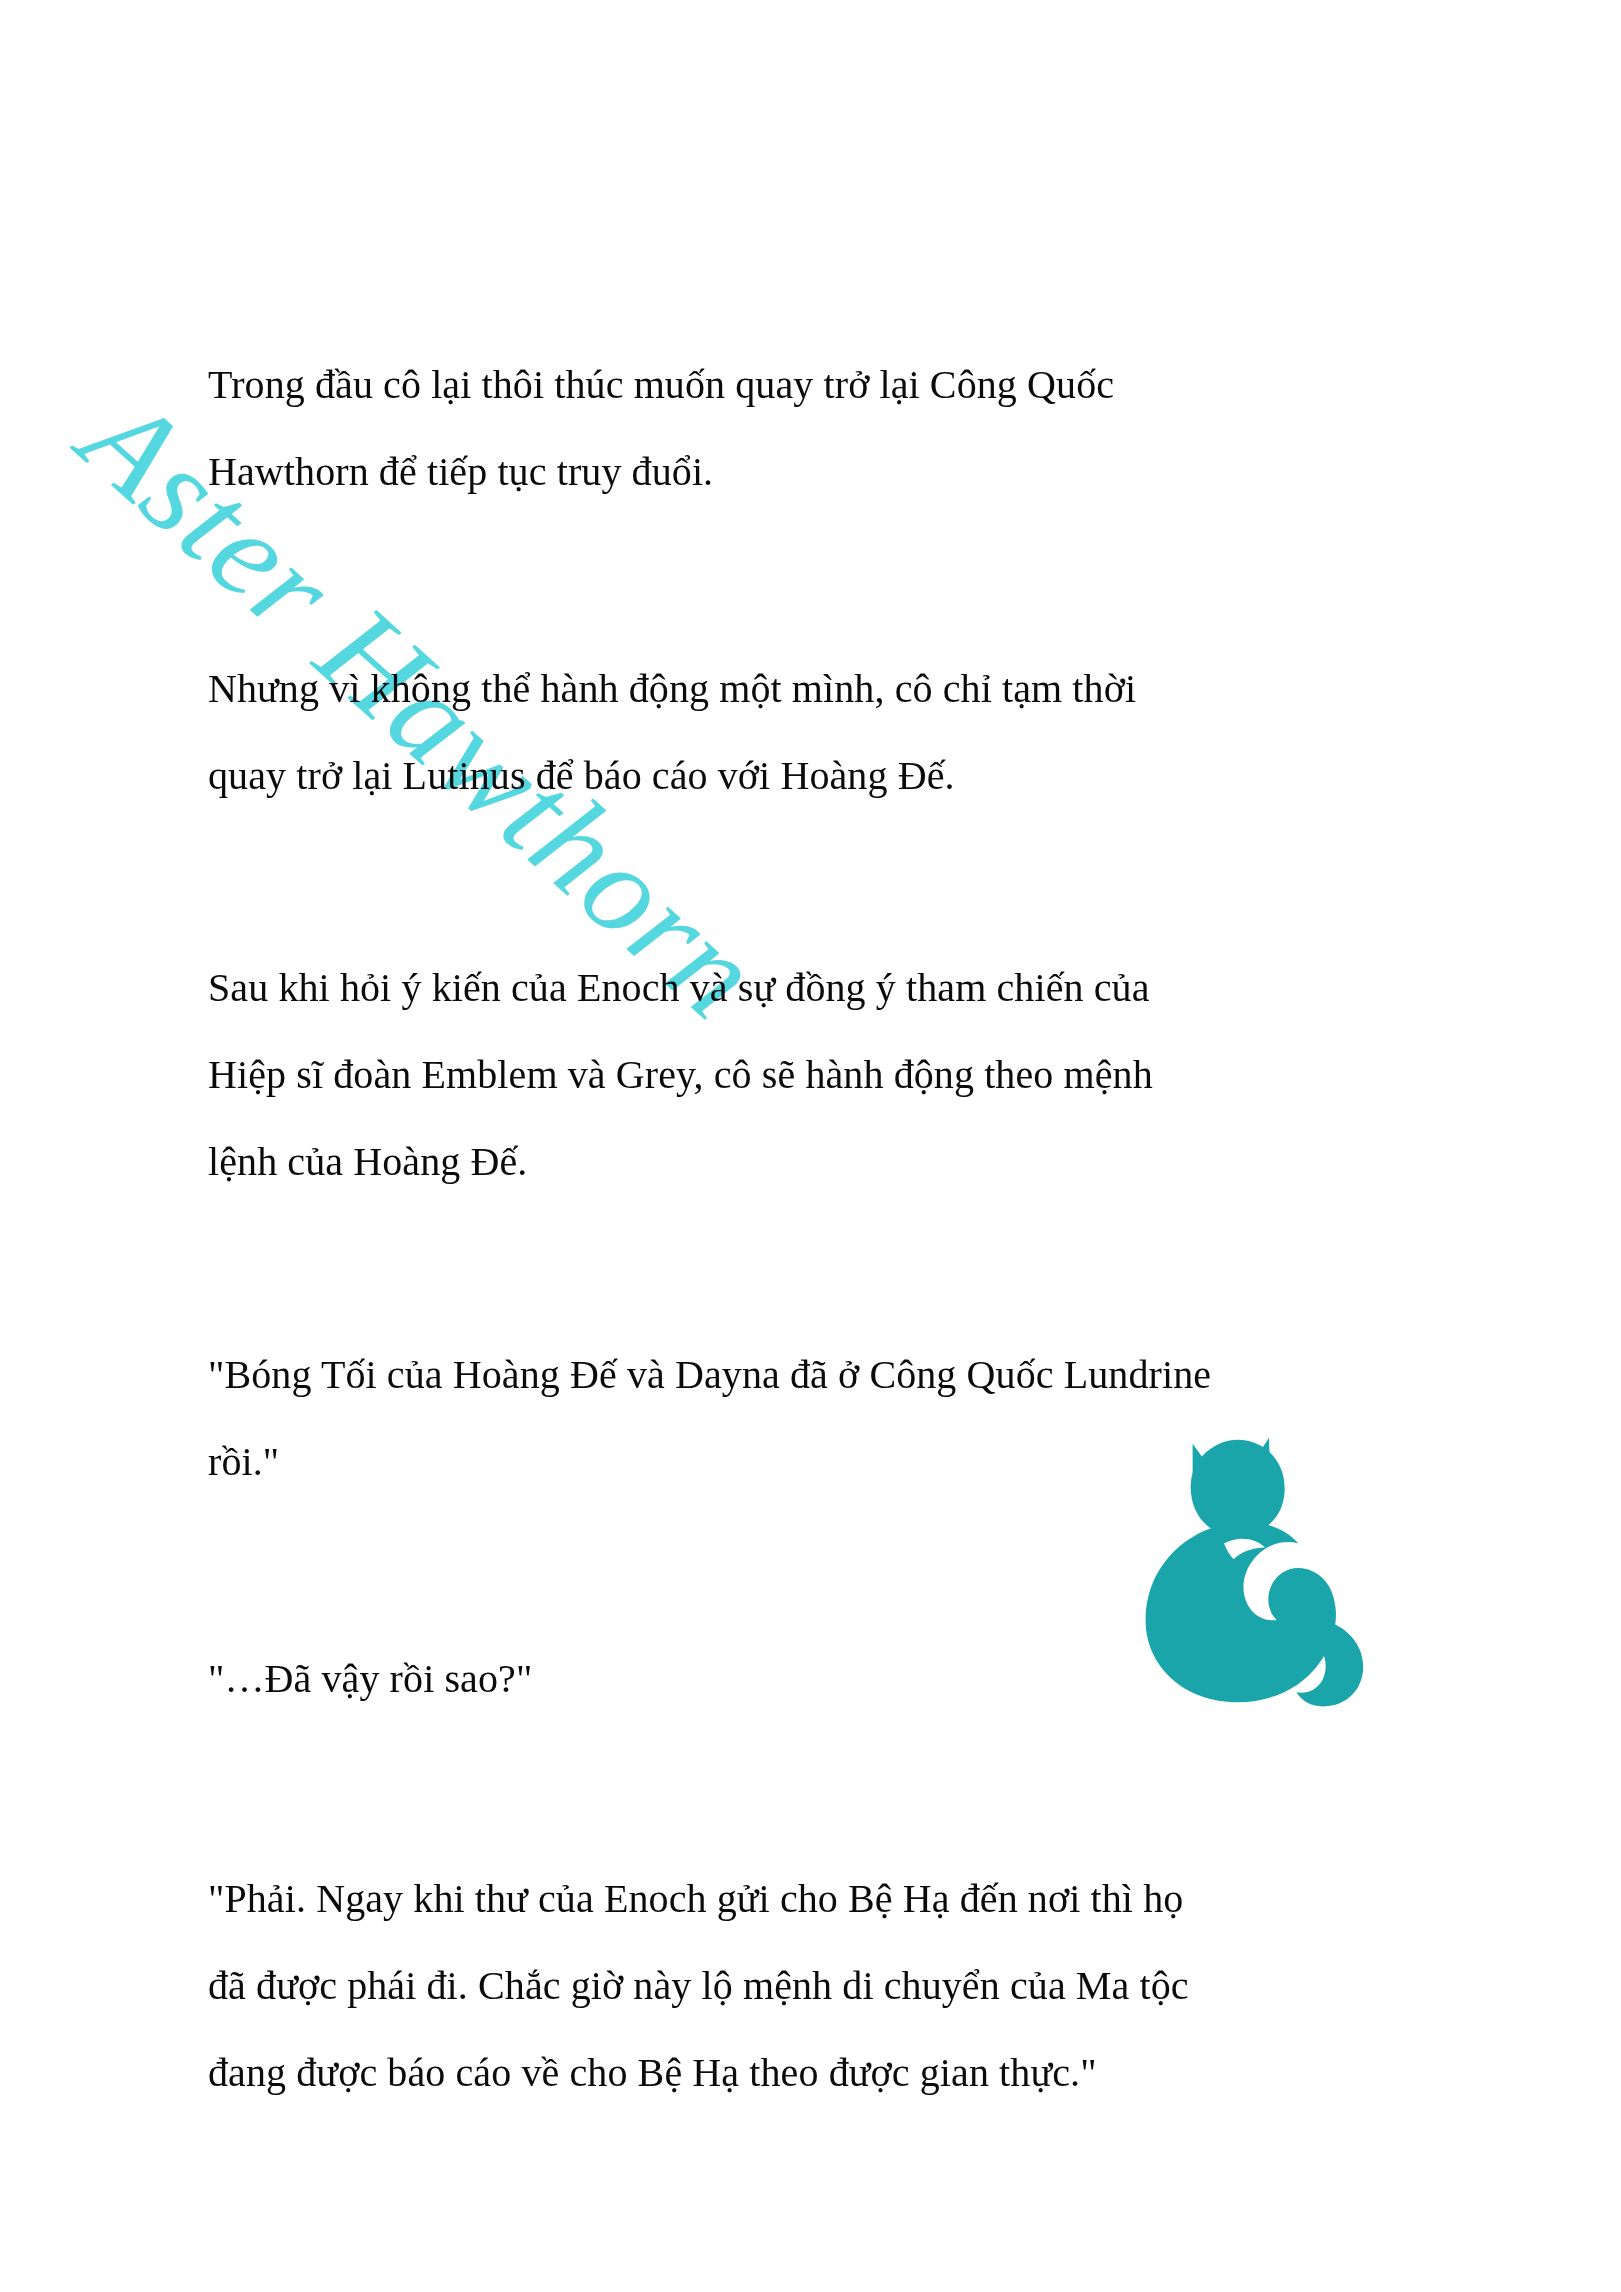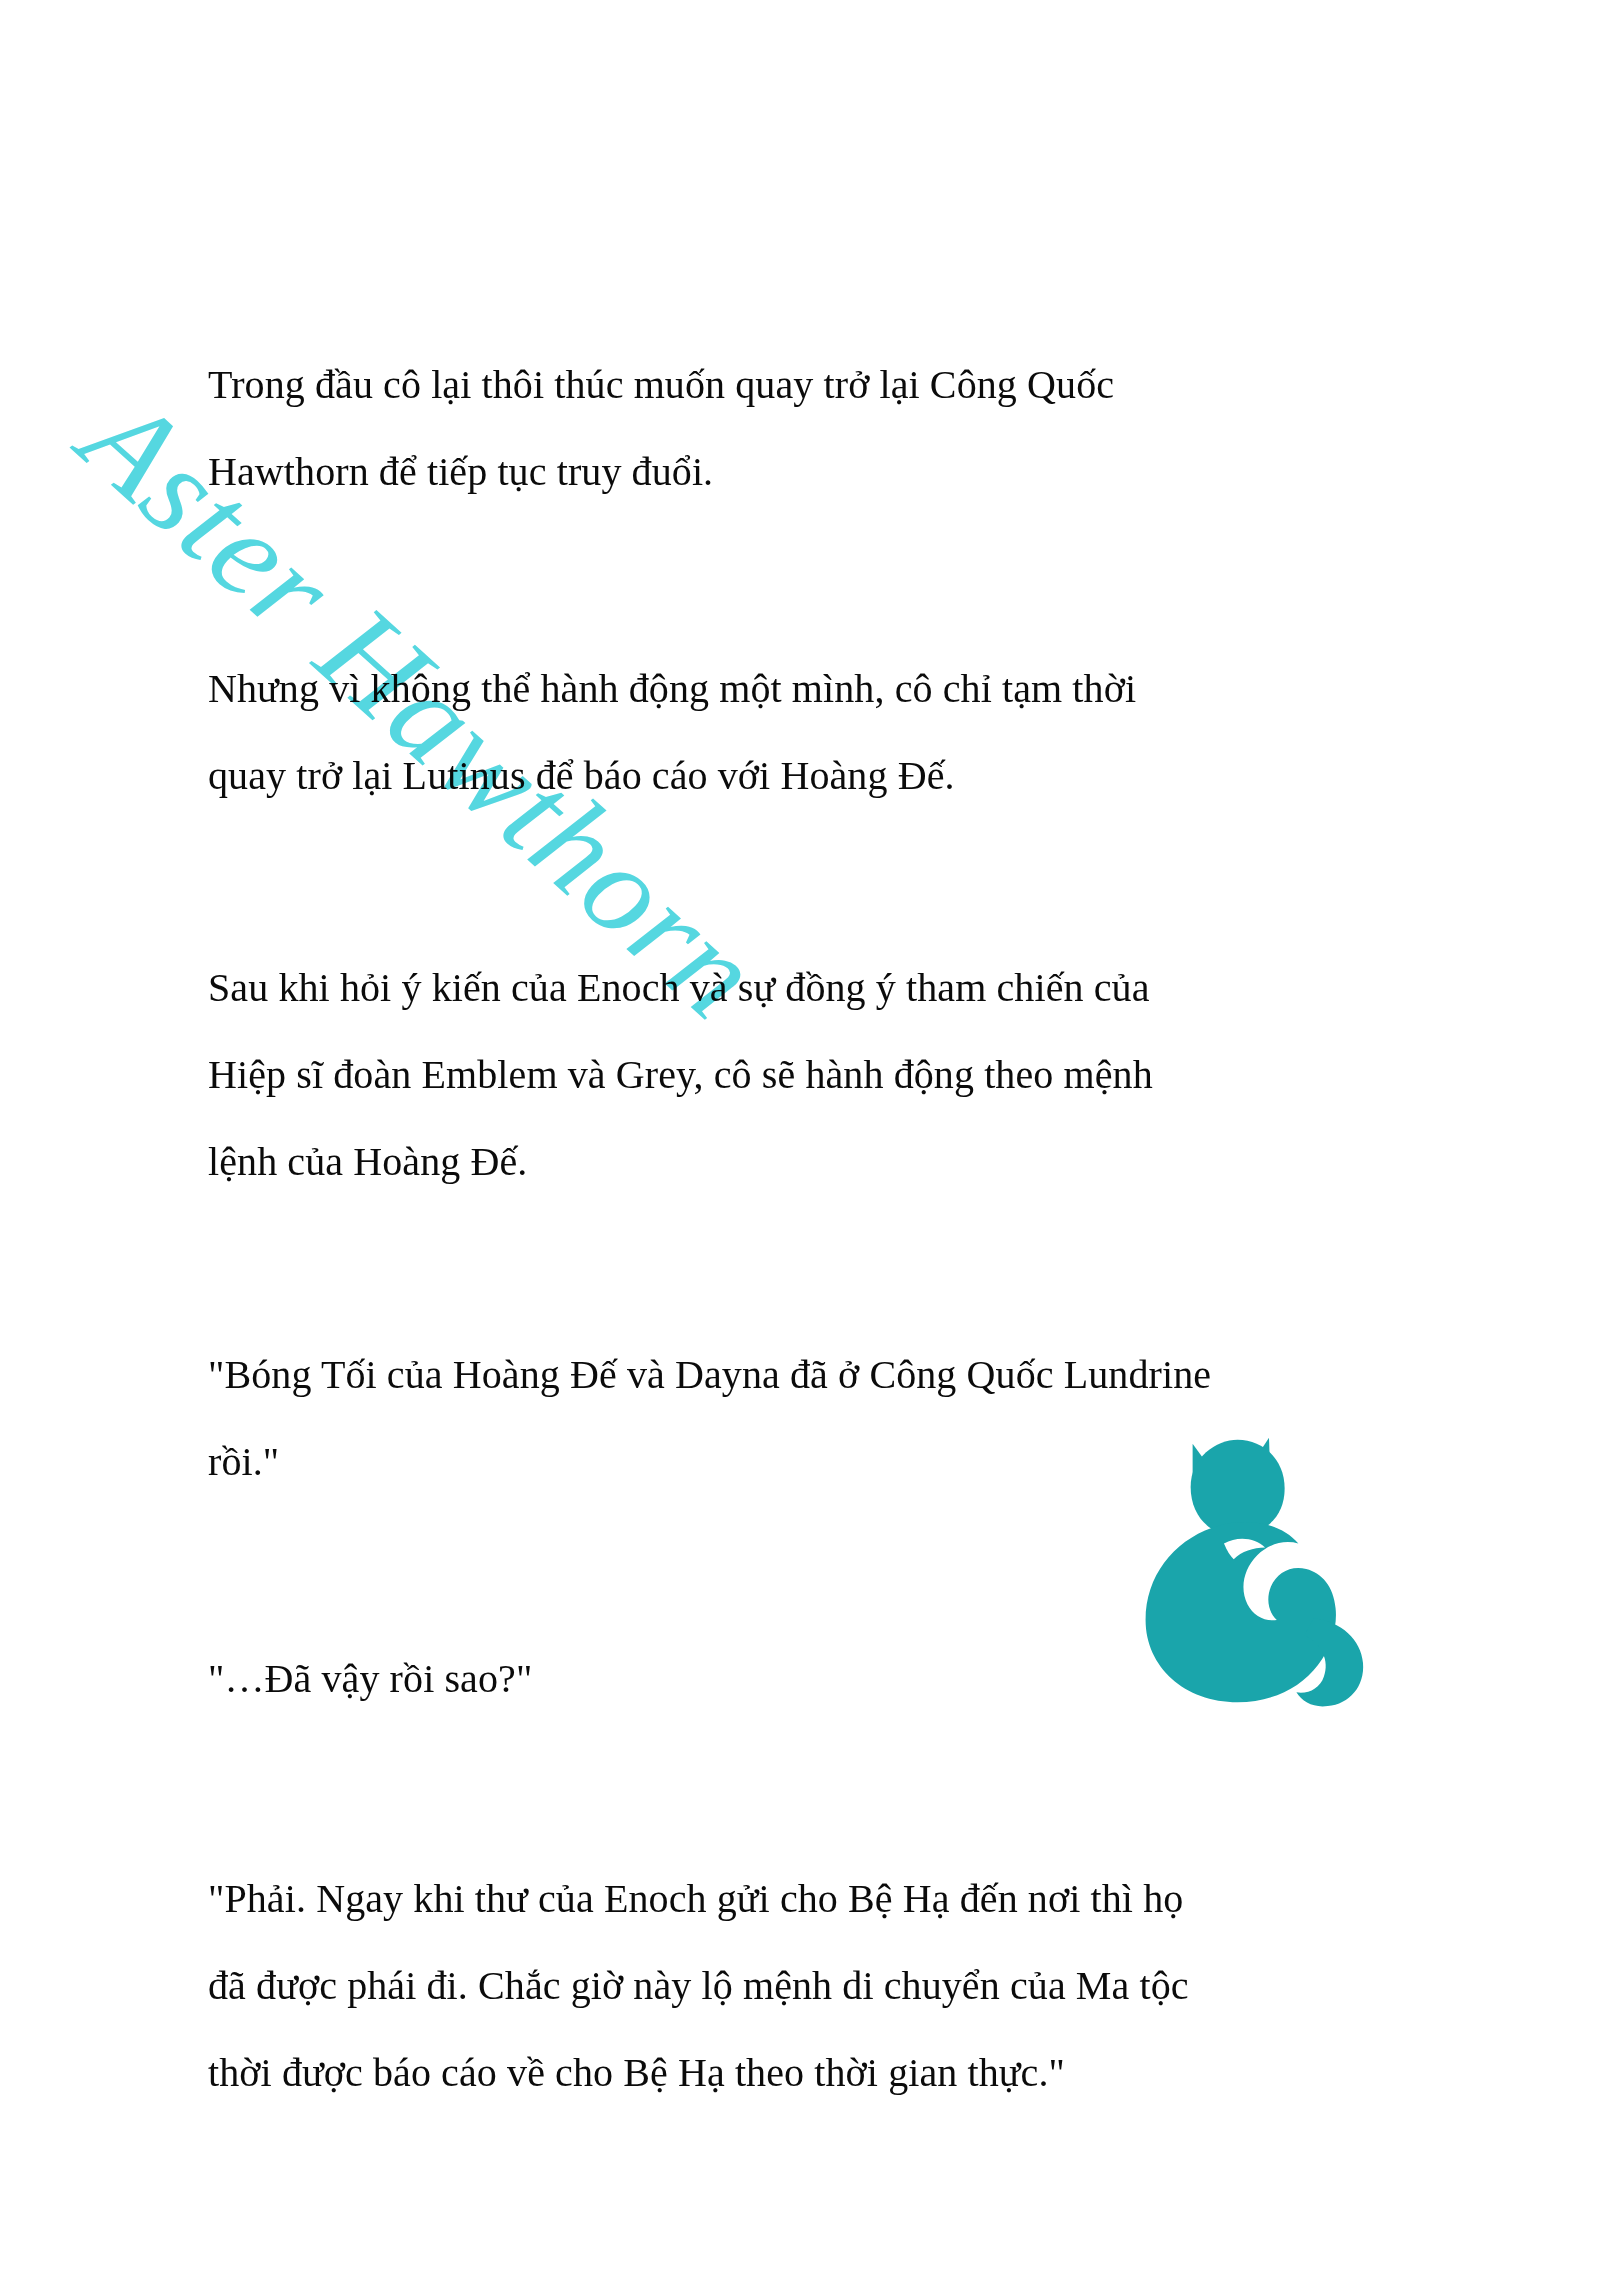--- a/index.html
+++ b/index.html
@@ -150,18 +150,18 @@
       <span class="line">rồi."</span>
     </p>
 
     <p class="para" id="para-5">
       <span class="line">"…Đã vậy rồi sao?"</span>
     </p>
 
     <p class="para" id="para-6">
       <span class="line">"Phải. Ngay khi thư của Enoch gửi cho Bệ Hạ đến nơi thì họ</span>
       <span class="line">đã được phái đi. Chắc giờ này lộ mệnh di chuyển của Ma tộc</span>
-      <span class="line">thời được báo cáo về cho Bệ Hạ theo thời gian thực."</span>
+      <span class="line">đang được báo cáo về cho Bệ Hạ theo được gian thực."</span>
     </p>
 
   </div>
 </div>
 
 
 </body></html>

